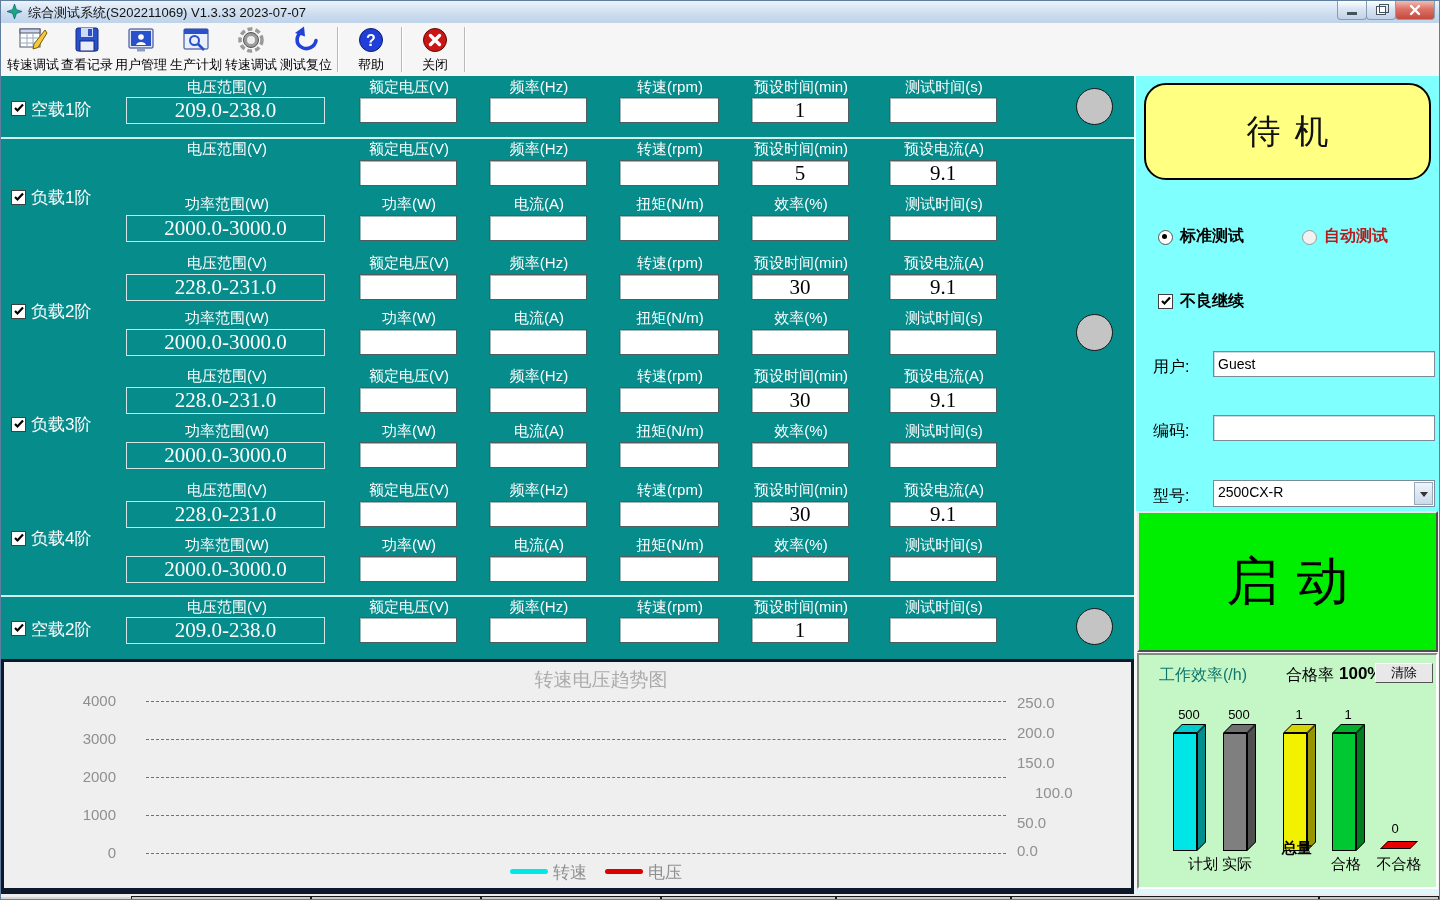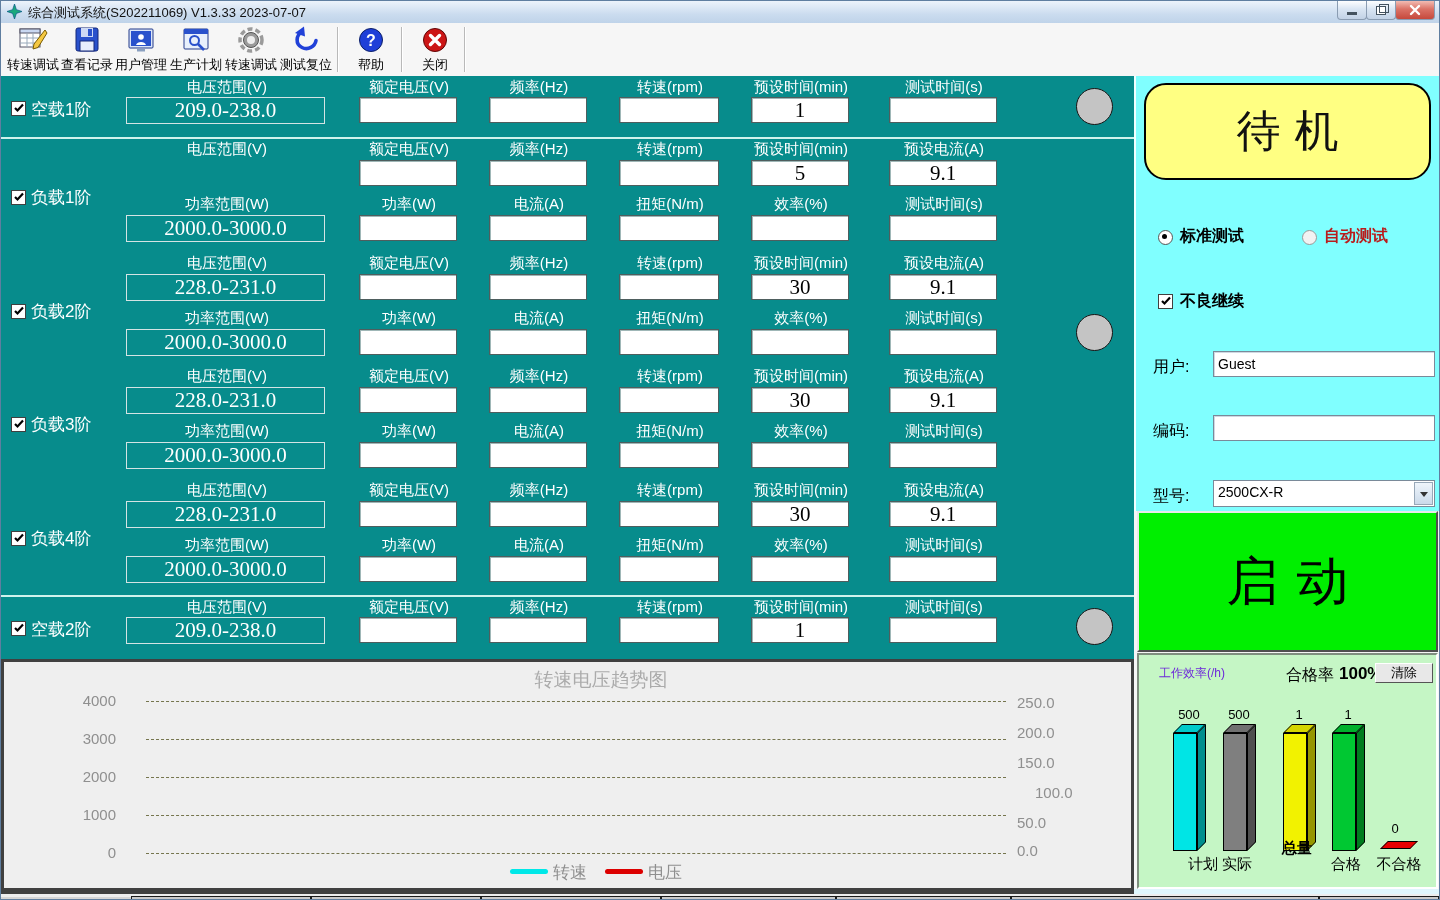--- a/index.html
+++ b/index.html
@@ -35,21 +35,21 @@
   .range-box{position:absolute;border:1px solid #D4E4E4;color:#fff;text-align:center;
              font-family:"Liberation Serif",serif;font-size:21px;line-height:25px;}
   .fin{position:absolute;background:#fff;border:1px solid #4e5e5e;box-shadow:inset 1px 1px 0 #9fb7b7;
        text-align:center;font-family:"Liberation Serif",serif;font-size:21px;color:#000;padding:0;}
   .lamp{position:absolute;width:35px;height:35px;border-radius:50%;background:#C4C4C4;border:1px solid #151515;}
   
   .right-cyan{position:absolute;left:1133px;top:75px;width:307px;height:435px;background:#80FFFF;
               border-left:2px solid #F2FFFF;border-right:2px solid #F2FFFF;box-sizing:border-box;}
   .standby{position:absolute;left:1143px;top:82px;width:287px;height:97px;background:#FFFF82;
            border:2px solid #000;border-radius:22px;display:flex;align-items:center;justify-content:center;
-           font-size:44px;color:#111;letter-spacing:14px;padding-left:14px;box-sizing:border-box;}
+           font-size:34px;color:#111;letter-spacing:14px;padding-left:14px;box-sizing:border-box;}
   .radio{position:absolute;width:13px;height:13px;border-radius:50%;background:#fff;border:1px solid #555;}
   .radio .dot{position:absolute;left:3px;top:3px;width:5px;height:5px;border-radius:50%;background:#000;}
   .radio.disabled{border-color:#999;background:#F2F2F2;}
   .rlabel{position:absolute;font-size:16px;font-weight:bold;color:#000;white-space:nowrap;}
   .rlabel.disabled{color:#b91c1c;}
   .flabel{position:absolute;font-size:16px;font-weight:normal;color:#000;white-space:nowrap;}
   .tinput{position:absolute;background:#fff;border:1px solid #7a8a99;box-shadow:inset 1px 1px 0 #cfd8e2;
           font-size:14px;padding:0 4px;color:#000;}
   .combo{position:absolute;background:#fff;border:1px solid #7a8a99;font-size:14px;color:#000;}
   .combo .val{position:absolute;left:4px;top:3px;}
@@ -57,31 +57,31 @@
                 background:linear-gradient(#EFF5FB,#CBDAEA);border:1px solid #98A8B8;
                 display:flex;align-items:center;justify-content:center;}
   .combo .arrow::after{content:"";border:4px solid transparent;border-top:5px solid #333;margin-top:5px;}
   .startbtn{position:absolute;left:1136px;top:510px;width:301px;height:141px;background:#00EF00;
             border:2px solid;border-color:#E9E9E9 #4F4F4F #4F4F4F #E9E9E9;box-sizing:border-box;
             display:flex;align-items:center;justify-content:center;font-size:52px;color:#000;
             letter-spacing:18px;padding-left:18px;cursor:pointer;}
   
   .stats{position:absolute;left:1136px;top:652px;width:301px;height:236px;background:#C5F6C5;
          border:2px solid;border-color:#7f8f7f #FFF #FFF #7f8f7f;box-sizing:border-box;}
-  .stats-title{position:absolute;left:20px;top:10px;font-size:12px;color:#6d28d9;}
+  .stats-title{position:absolute;left:20px;top:10px;font-size:16px;color:#0f766e;}
   .pass-label{position:absolute;left:147px;top:10px;font-size:16px;color:#000;}
   .pass-value{position:absolute;left:200px;top:9px;font-size:17px;font-weight:bold;color:#000;}
   .clearbtn{position:absolute;left:236px;top:8px;width:58px;height:20px;background:#E8E8E8;
             border:1px solid;border-color:#FFF #555 #555 #FFF;font-size:13px;color:#000;
             display:flex;align-items:center;justify-content:center;cursor:pointer;}
   .bface{position:absolute;border:1px solid #000;box-sizing:border-box;}
   .bval{position:absolute;font-size:13px;color:#000;text-align:center;}
   .blab{position:absolute;font-size:15px;color:#000;text-align:center;white-space:nowrap;}
   
-  .chartpanel{position:absolute;left:0;top:658px;width:1133px;height:235px;background:#404040;}
+  .chartpanel{position:absolute;left:0;top:658px;width:1133px;height:235px;background:#0f172a;}
   .plot{position:absolute;left:3px;top:3px;width:1127px;height:226px;background:#EFEFEF;}
   .chart-title{position:absolute;left:420px;top:8px;width:360px;text-align:center;font-size:19px;color:#ABABAB;}
   .gline{position:absolute;left:145px;width:860px;height:0;border-top:1px dashed #75754E;}
   .ytick{position:absolute;font-size:15px;color:#8F8F8F;}
   .legend-swatch{position:absolute;width:38px;height:5px;border-radius:3px;}
   .legend-label{position:absolute;font-size:17px;color:#8F8F8F;}
   
   .rb-strip{position:absolute;left:1133px;top:888px;width:307px;height:12px;background:#DFF6FD;}
   .bottom-strip{position:absolute;left:0;top:893px;width:1440px;height:7px;background:#EDEDED;}
   .bcell{position:absolute;top:2px;height:8px;background:#C9C9C9;border:1px solid #1a1a1a;border-bottom:none;box-sizing:border-box;}

